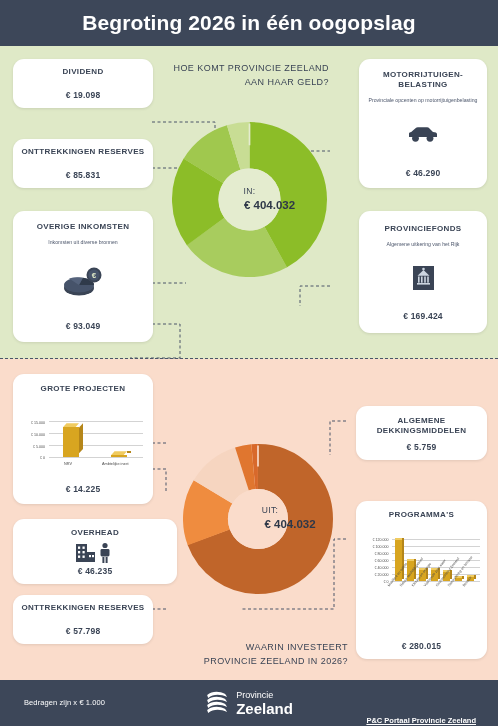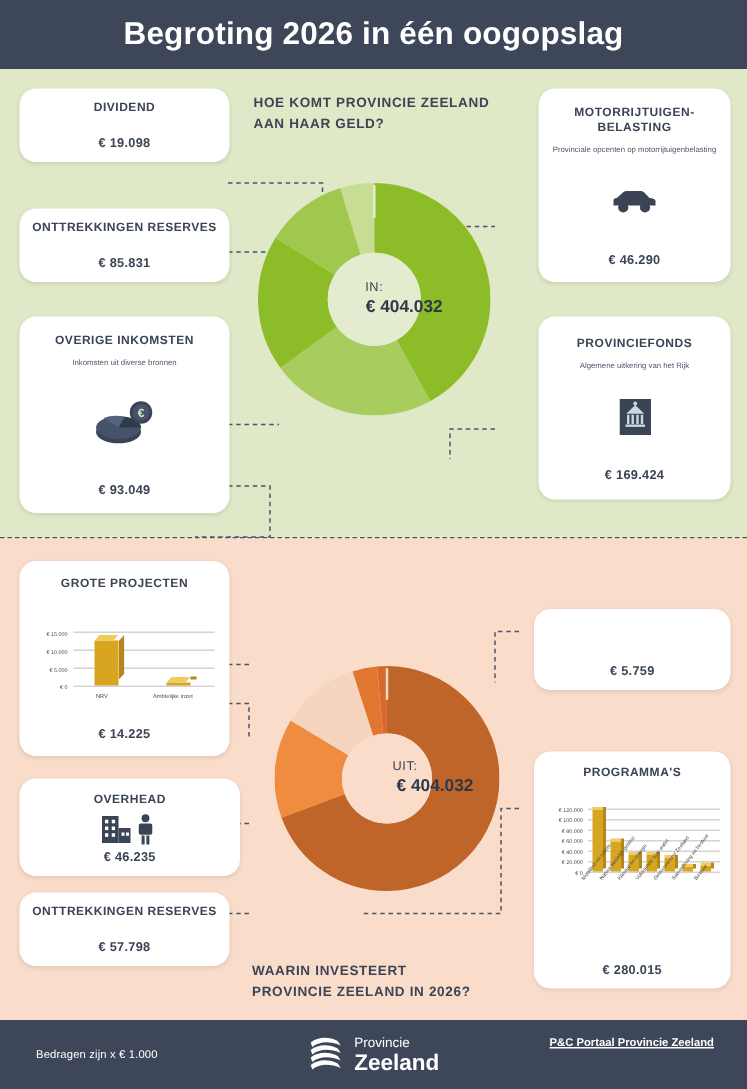--- a/index.html
+++ b/index.html
@@ -46,21 +46,21 @@
     position: absolute; left: 24px; top: 18px; font-size: 7.5px; letter-spacing: .1px;
   }
   #footer-logo {
     position: absolute; left: 50%; top: 9px; transform: translateX(-50%);
     display: flex; align-items: center; gap: 5px;
   }
   #logo-text { line-height: 1; }
   #logo-text .l1 { font-size: 9px; display: block; }
   #logo-text .l2 { font-size: 15px; font-weight: bold; display: block; margin-top: 1px; }
   #footer-link {
-    position: absolute; right: 22px; top: 10px; font-size: 7.5px;
+    position: absolute; right: 22px; top: 36px; font-size: 7.5px;
     color: #fff; text-decoration: underline; font-weight: bold;
   }
 
   
   .card {
     position: absolute; background: #ffffff; border-radius: 11px;
     box-shadow: 0 1px 3px rgba(0,0,0,.10);
     display: flex; flex-direction: column; align-items: center;
     padding: 8px 6px;
   }
@@ -73,22 +73,22 @@
     line-height: 1.35;
   }
   .card-amount {
     font-size: 8.5px; font-weight: bold; color: #3a4455; letter-spacing: .2px;
   }
   .spacer { flex: 1 1 auto; }
   .icon-wrap { display: flex; align-items: center; justify-content: center; }
 
   
   .question {
-    position: absolute; text-align: left; font-size: 9px;
-    color: #3a4455; letter-spacing: .45px; line-height: 1.5; font-weight: bold;
+    position: absolute; text-align: right; font-size: 9px;
+    color: #3a4455; letter-spacing: .45px; line-height: 1.5;
   }
 
   
   .donut-center {
     position: absolute; text-align: center; pointer-events: none;
   }
   .donut-center .lbl { font-size: 8.5px; color: #3a4455; letter-spacing: .4px; }
   .donut-center .amt { font-size: 11.5px; font-weight: bold; color: #2e3848; margin-top: 3px; margin-left: 40px; }
 
   
@@ -285,21 +285,21 @@
            clip-path:polygon(0 100%, 22% 0, 100% 0, 78% 100%);"></div>
       <div class="bar3d-side" style="left:108px; top:52px; width:4px; height:2px;"></div>
 
       <div class="mini-cat-label" style="left:45px; top:63px;">NRV</div>
       <div class="mini-cat-label" style="left:83px; top:63px;">Ambtelijke inzet</div>
     </div>
     <div class="spacer"></div>
     <div class="card-amount">€ 14.225</div>
   </div>
 
-  <div class="card" style="left:13px; top:519px; width:147px; height:65px; padding-top:9px; padding-bottom:8px;">
+  <div class="card" style="left:13px; top:519px; width:164px; height:65px; padding-top:9px; padding-bottom:8px;">
     <div class="card-title">OVERHEAD</div>
     <div class="icon-wrap" style="margin-top:4px;">
       <svg width="42" height="22" viewBox="0 0 42 22">
 
         <rect x="2" y="2" width="11" height="18" fill="#3a4455"></rect>
         <rect x="13" y="10" width="8" height="10" fill="#3a4455"></rect>
         <g fill="#ffffff">
           <rect x="4" y="4.5" width="2.2" height="2.4"></rect>
           <rect x="8.5" y="4.5" width="2.2" height="2.4"></rect>
           <rect x="4" y="9" width="2.2" height="2.4"></rect>
@@ -320,20 +320,21 @@
     <div class="card-amount">€ 46.235</div>
   </div>
 
   <div class="card" style="left:13px; top:595px; width:140px; height:49px;">
     <div class="card-title">ONTTREKKINGEN RESERVES</div>
     <div class="spacer"></div>
     <div class="card-amount">€ 57.798</div>
   </div>
 
   <div class="card" style="left:356px; top:406px; width:131px; height:54px; padding-top:10px;">
+    <div class="card-title">ALGEMENE DEKKINGSMIDDELEN</div>
     <div class="spacer"></div>
     <div class="card-amount">€ 5.759</div>
   </div>
 
   <div class="card" style="left:356px; top:501px; width:131px; height:158px; padding-top:9px; padding-bottom:8px;">
     <div class="card-title">PROGRAMMA'S</div>
     <div class="mini-chart" style="width:122px; height:88px; margin-top:4px;">
 
       <div class="mini-axis-label" style="left:0; top:14px; width:28px;">€ 120.000</div>
       <div class="mini-axis-label" style="left:0; top:21px; width:28px;">€ 100.000</div>

